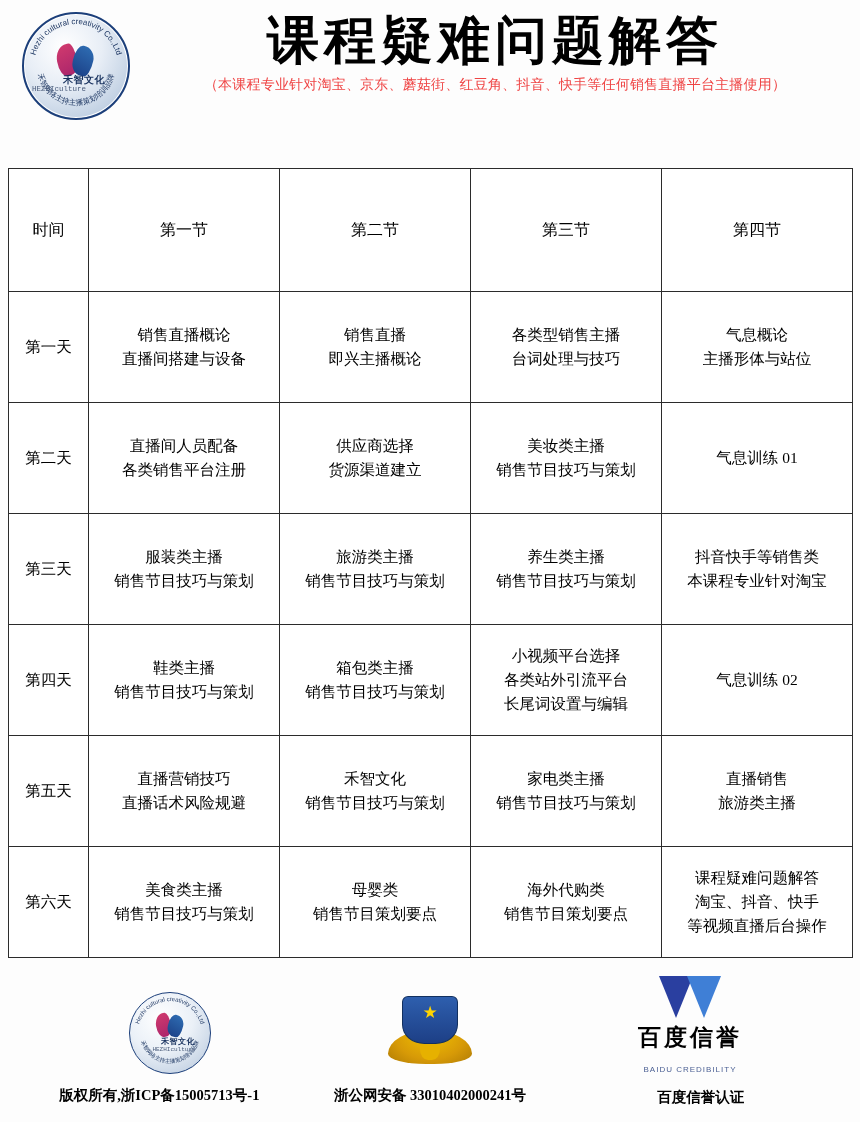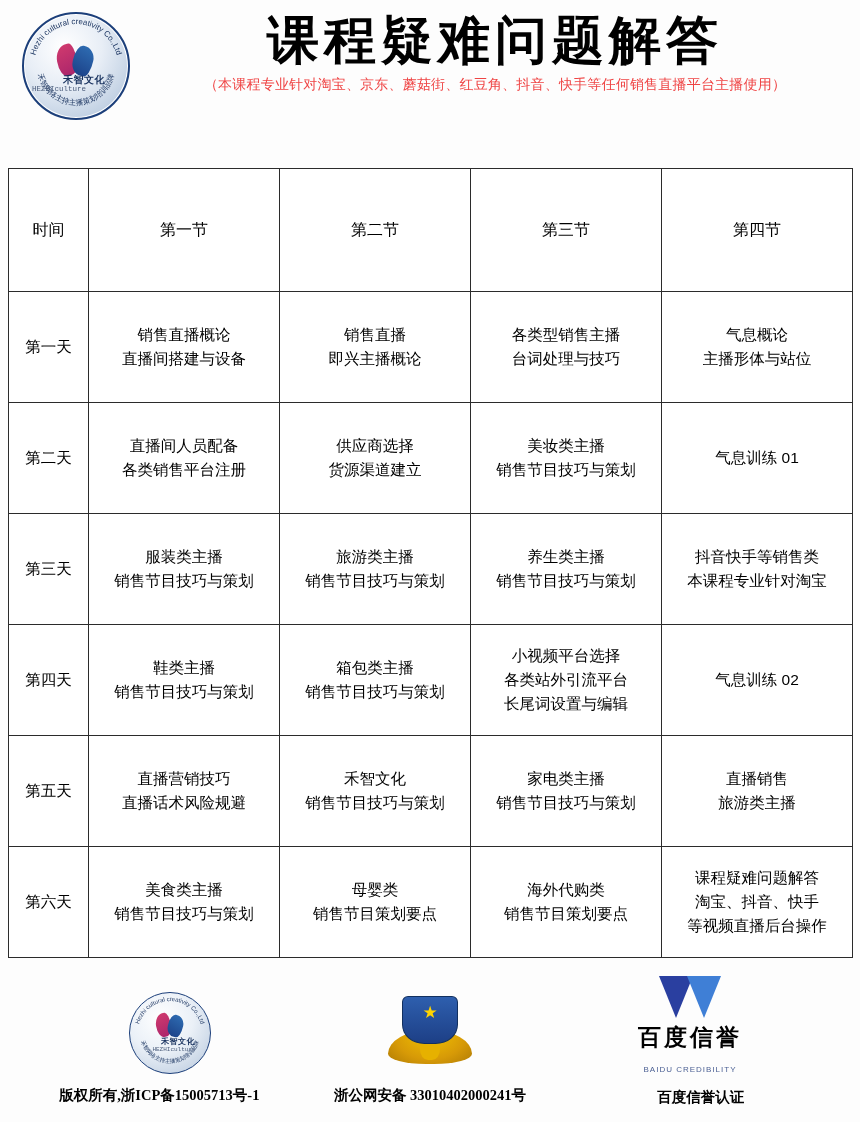--- a/index.html
+++ b/index.html
@@ -130,21 +130,21 @@
     table-layout: fixed;
     background: #fff;
   }
   table.schedule td, table.schedule th {
     border: 1px solid #2b2b2b;
     text-align: center;
     vertical-align: middle;
     font-size: 15.5px;
     line-height: 1.55;
     padding: 6px 4px;
-    font-family: Liberation Sans, sans-serif;
+    font-family: Liberation Serif, serif;
     font-weight: normal;
   }
   table.schedule thead th {
     height: 110px;
     font-size: 16px;
   }
   table.schedule tbody td {
     height: 98px;
   }
   col.c-time { width: 80px; }

